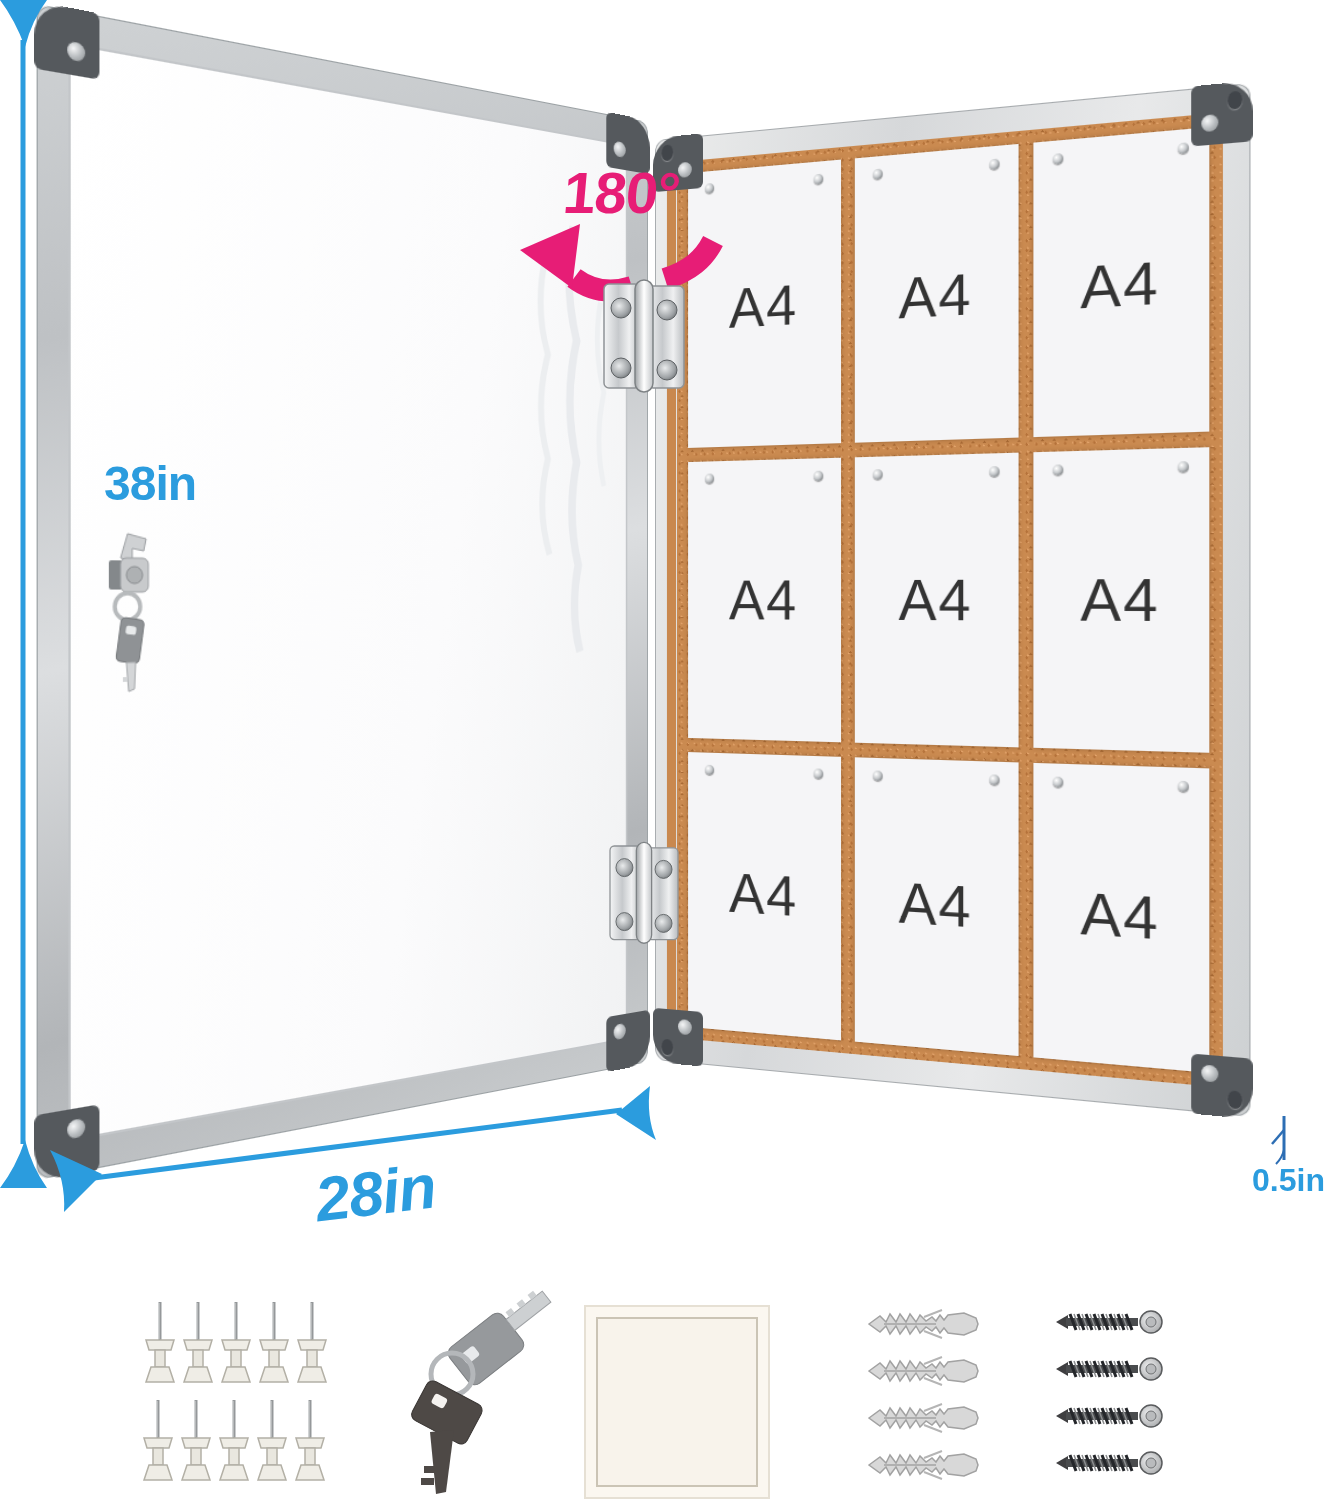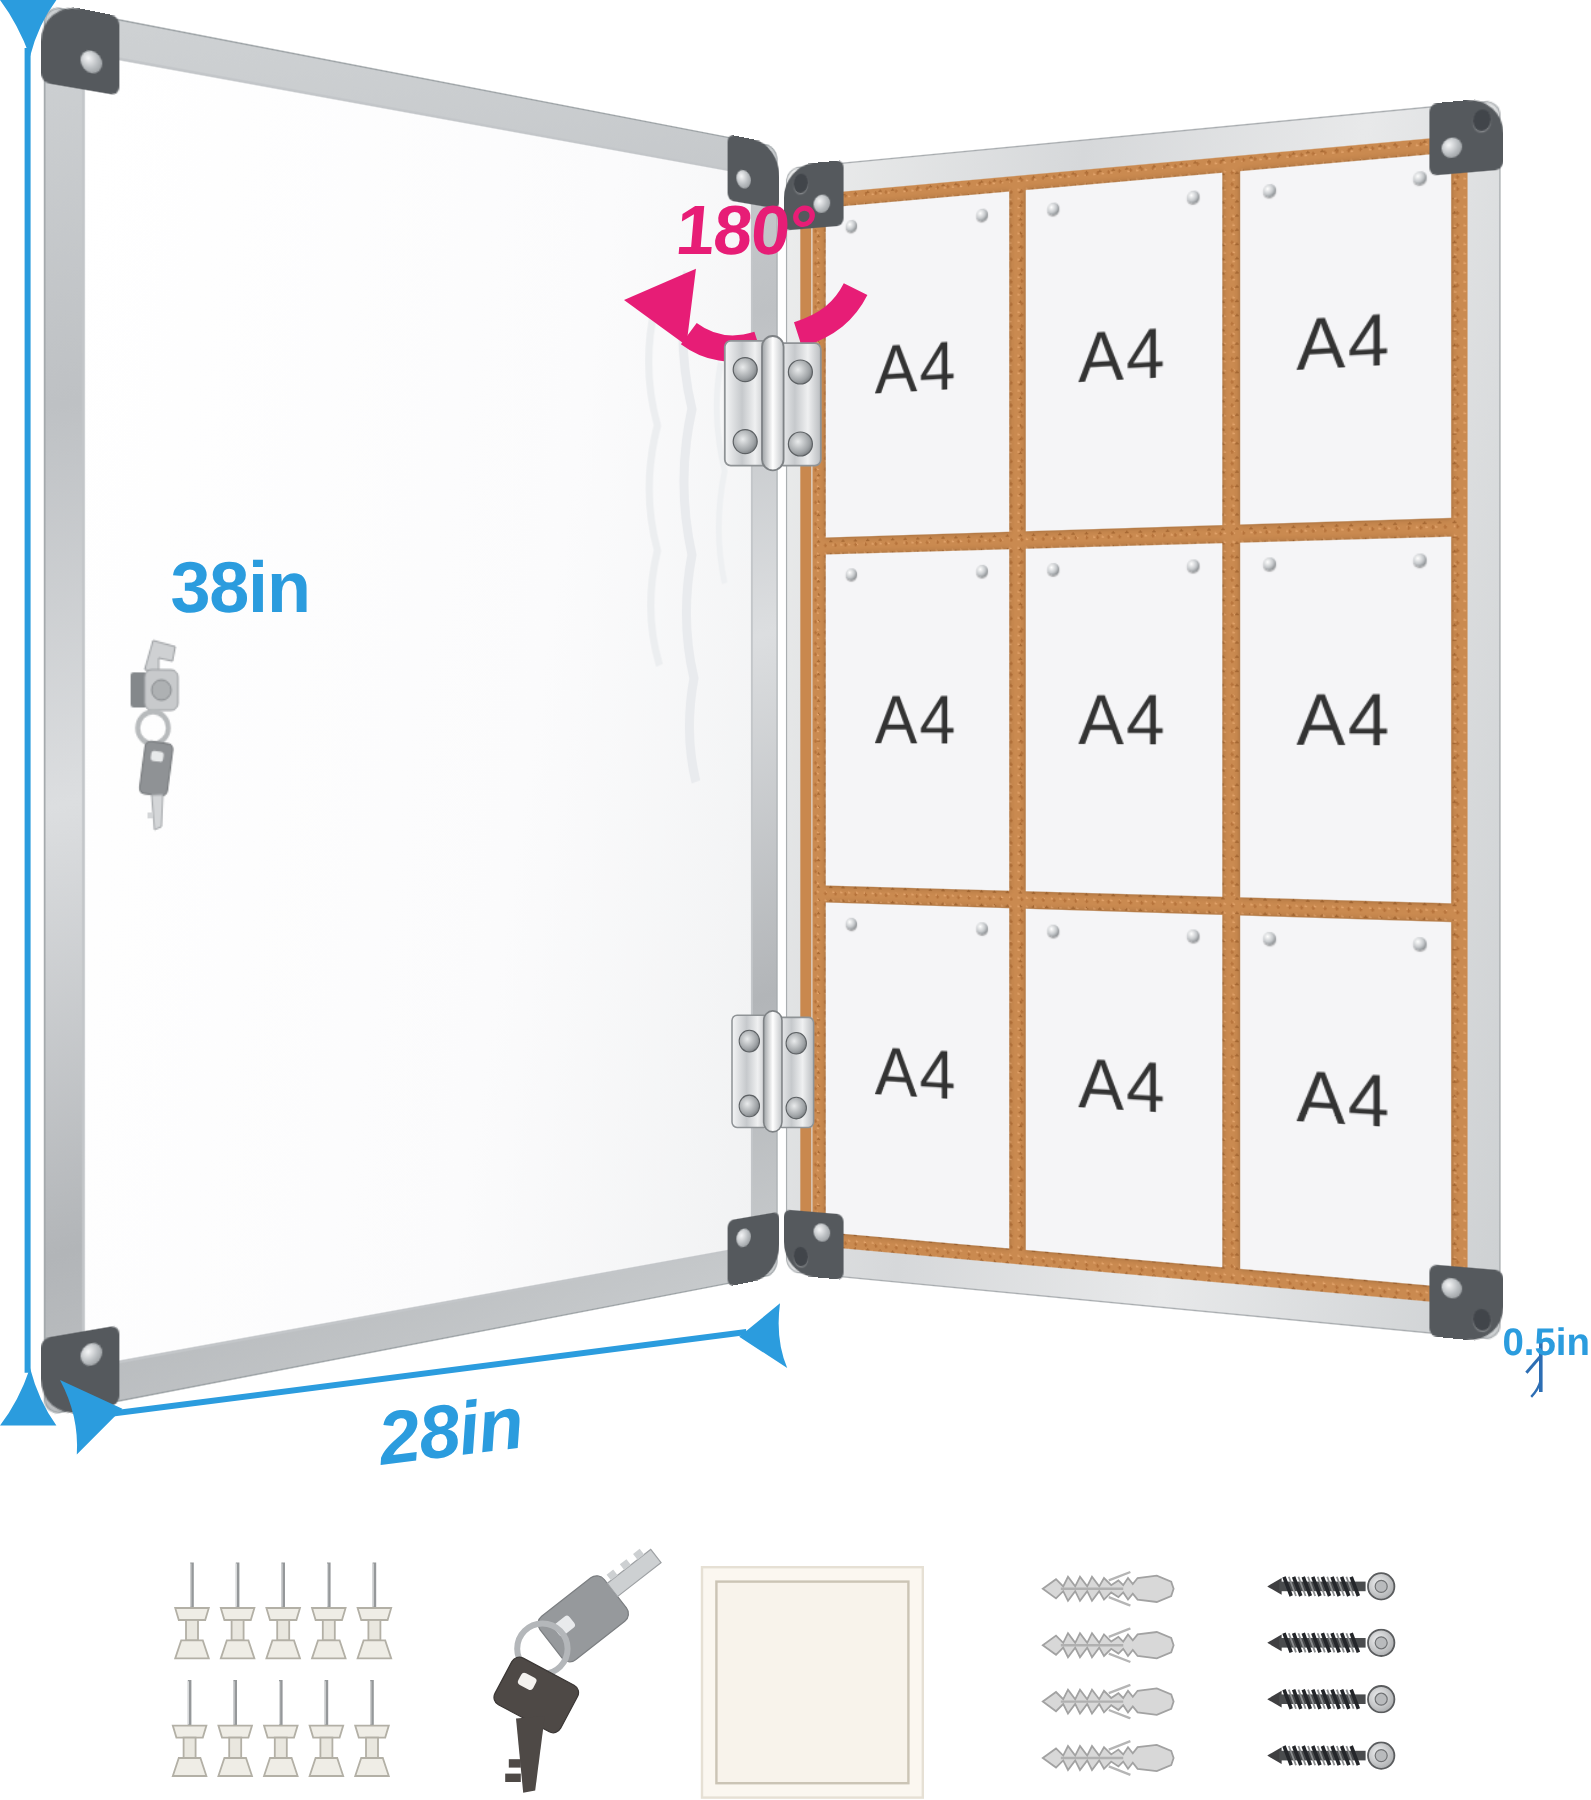--- a/index.html
+++ b/index.html
@@ -55,23 +55,23 @@
 
   .lock-svg{position:absolute;left:56px;top:420px;width:48px;height:136px;}
   .streaks{position:absolute;inset:0;width:100%;height:100%;}
 
   
   .overlay{position:absolute;left:0;top:0;pointer-events:none;}
 
   
   .lbl{position:absolute;font-weight:bold;color:#2B9CDE;line-height:1;letter-spacing:-1px;
        transform-origin:left top;}
-  .lbl-38{left:104px;top:460px;font-size:60px;margin-left:38px;}
+  .lbl-38{left:104px;top:460px;font-size:48px;}
   .lbl-28{left:312px;top:1170px;font-size:62px;font-style:italic;transform:rotate(-7deg);}
-  .lbl-05{left:1252px;top:1102px;font-size:32px;letter-spacing:0;}
+  .lbl-05{left:1252px;top:1164px;font-size:32px;letter-spacing:0;}
   .lbl-180{left:566px;top:164px;font-size:58px;color:#E71D76;transform:skewX(-5deg);}
 </style>
 </head>
 <body>
 
 <div class="canvas">
 
   <div class="door">
     <div class="door-panel">
       <svg class="streaks" viewBox="0 0 568 888" preserveAspectRatio="none">

